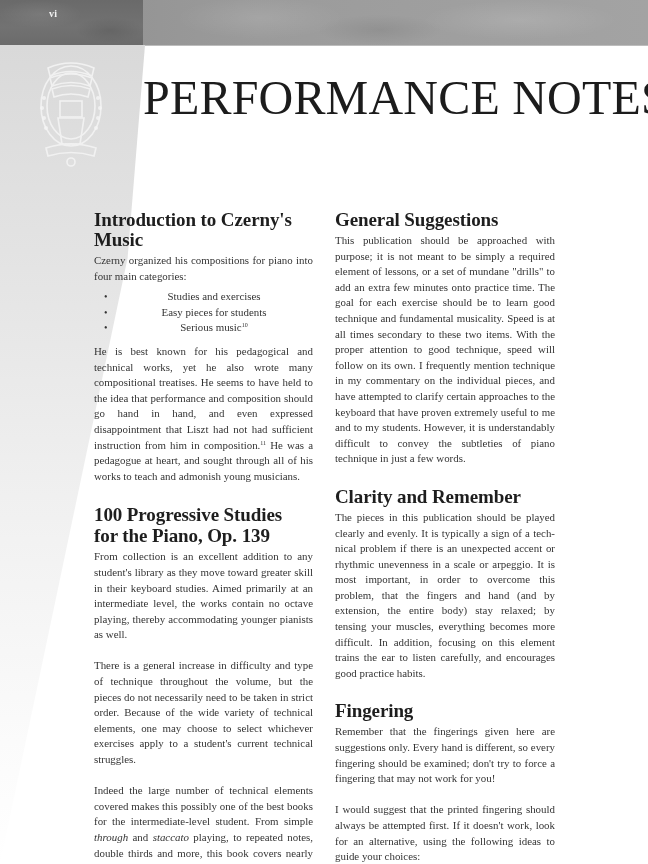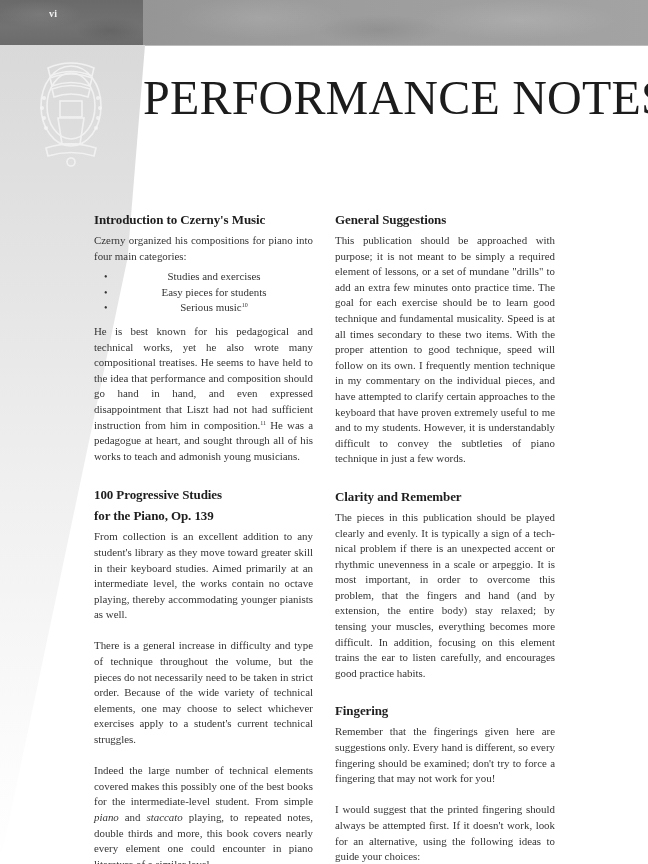--- a/index.html
+++ b/index.html
@@ -39,21 +39,21 @@
   }
   .title {
     position: absolute; left: 143px; top: 78px; margin: 0;
     font-size: 48px; font-weight: normal; letter-spacing: 0.2px;
     color: #1c1c1c; white-space: nowrap; line-height: 40px;
   }
   .column { position: absolute; top: 210px; }
   .col-left { left: 94px; width: 219px; }
   .col-right { left: 335px; width: 220px; }
   h2 {
-    margin: 0 0 3px 0; font-size: 13px; font-weight: bold; line-height: 20px;
+    margin: 0 0 3px 0; font-size: 19px; font-weight: bold; line-height: 20px;
     color: #1e1e1e; letter-spacing: -0.1px;
   }
   h2.multi { line-height: 21px; }
   p {
     margin: 0; font-size: 10.9px; line-height: 15.6px; text-align: justify;
     color: #333333;
   }
   p + p { margin-top: 15.6px; }
   ul { margin: 5px 0 5px 0; padding: 0 0 0 10px; list-style: none; }
   li {
@@ -112,21 +112,21 @@
       <li><span>Easy pieces for students</span></li>
       <li><span>Serious music</span><sup>10</sup></li>
     </ul>
     <p class="gap-after-list"><span>He is best known for his pedagogical and technical works, yet he also wrote many compositional treatises. He seems to have held to the idea that performance and composition should go hand in hand, and even expressed disappointment that Liszt had not had sufficient instruction from him in composition.</span><sup>11</sup><span> He was a pedagogue at heart, and sought through all of his works to teach and admonish young musicians.</span></p>
   </div>
 
   <div class="section" style="margin-top:20px;">
     <h2 class="multi"><span>100 Progressive Studies</span><br><span>for the Piano, Op. 139</span></h2>
     <p>From collection is an excellent addition to any student's library as they move toward greater skill in their keyboard studies. Aimed primarily at an intermediate level, the works contain no octave playing, thereby accommodating younger pianists as well.</p>
     <p>There is a general increase in difficulty and type of technique throughout the volume, but the pieces do not necessarily need to be taken in strict order. Because of the wide variety of technical elements, one may choose to select whichever exercises apply to a student's current technical struggles.</p>
-    <p><span>Indeed the large number of technical elements covered makes this possibly one of the best books for the intermediate-level student. From simple </span><em>piano</em><span> and </span><em>staccato</em><span> playing, to repeated notes, double thirds and more, this book covers nearly every element one could encounter in piano literature of a similar level.</span></p>
+    <p><span>Indeed the large number of technical elements covered makes this possibly one of the best books for the intermediate-level student. From simple </span><em>through</em><span> and </span><em>staccato</em><span> playing, to repeated notes, double thirds and more, this book covers nearly every element one could encounter in piano literature of a similar level.</span></p>
   </div>
 </div>
 
 <div class="column col-right">
   <div class="section">
     <h2>General Suggestions</h2>
     <p>This publication should be approached with purpose; it is not meant to be simply a required element of lessons, or a set of mundane "drills" to add an extra few minutes onto practice time. The goal for each exercise should be to learn good technique and fundamental musicality. Speed is at all times secondary to these two items. With the proper attention to good technique, speed will follow on its own. I frequently mention technique in my commentary on the individual pieces, and have attempted to clarify certain approaches to the keyboard that have proven extremely useful to me and to my students. However, it is understandably difficult to convey the subtleties of piano technique in just a few words.</p>
   </div>
 
   <div class="section" style="margin-top:20px;">

